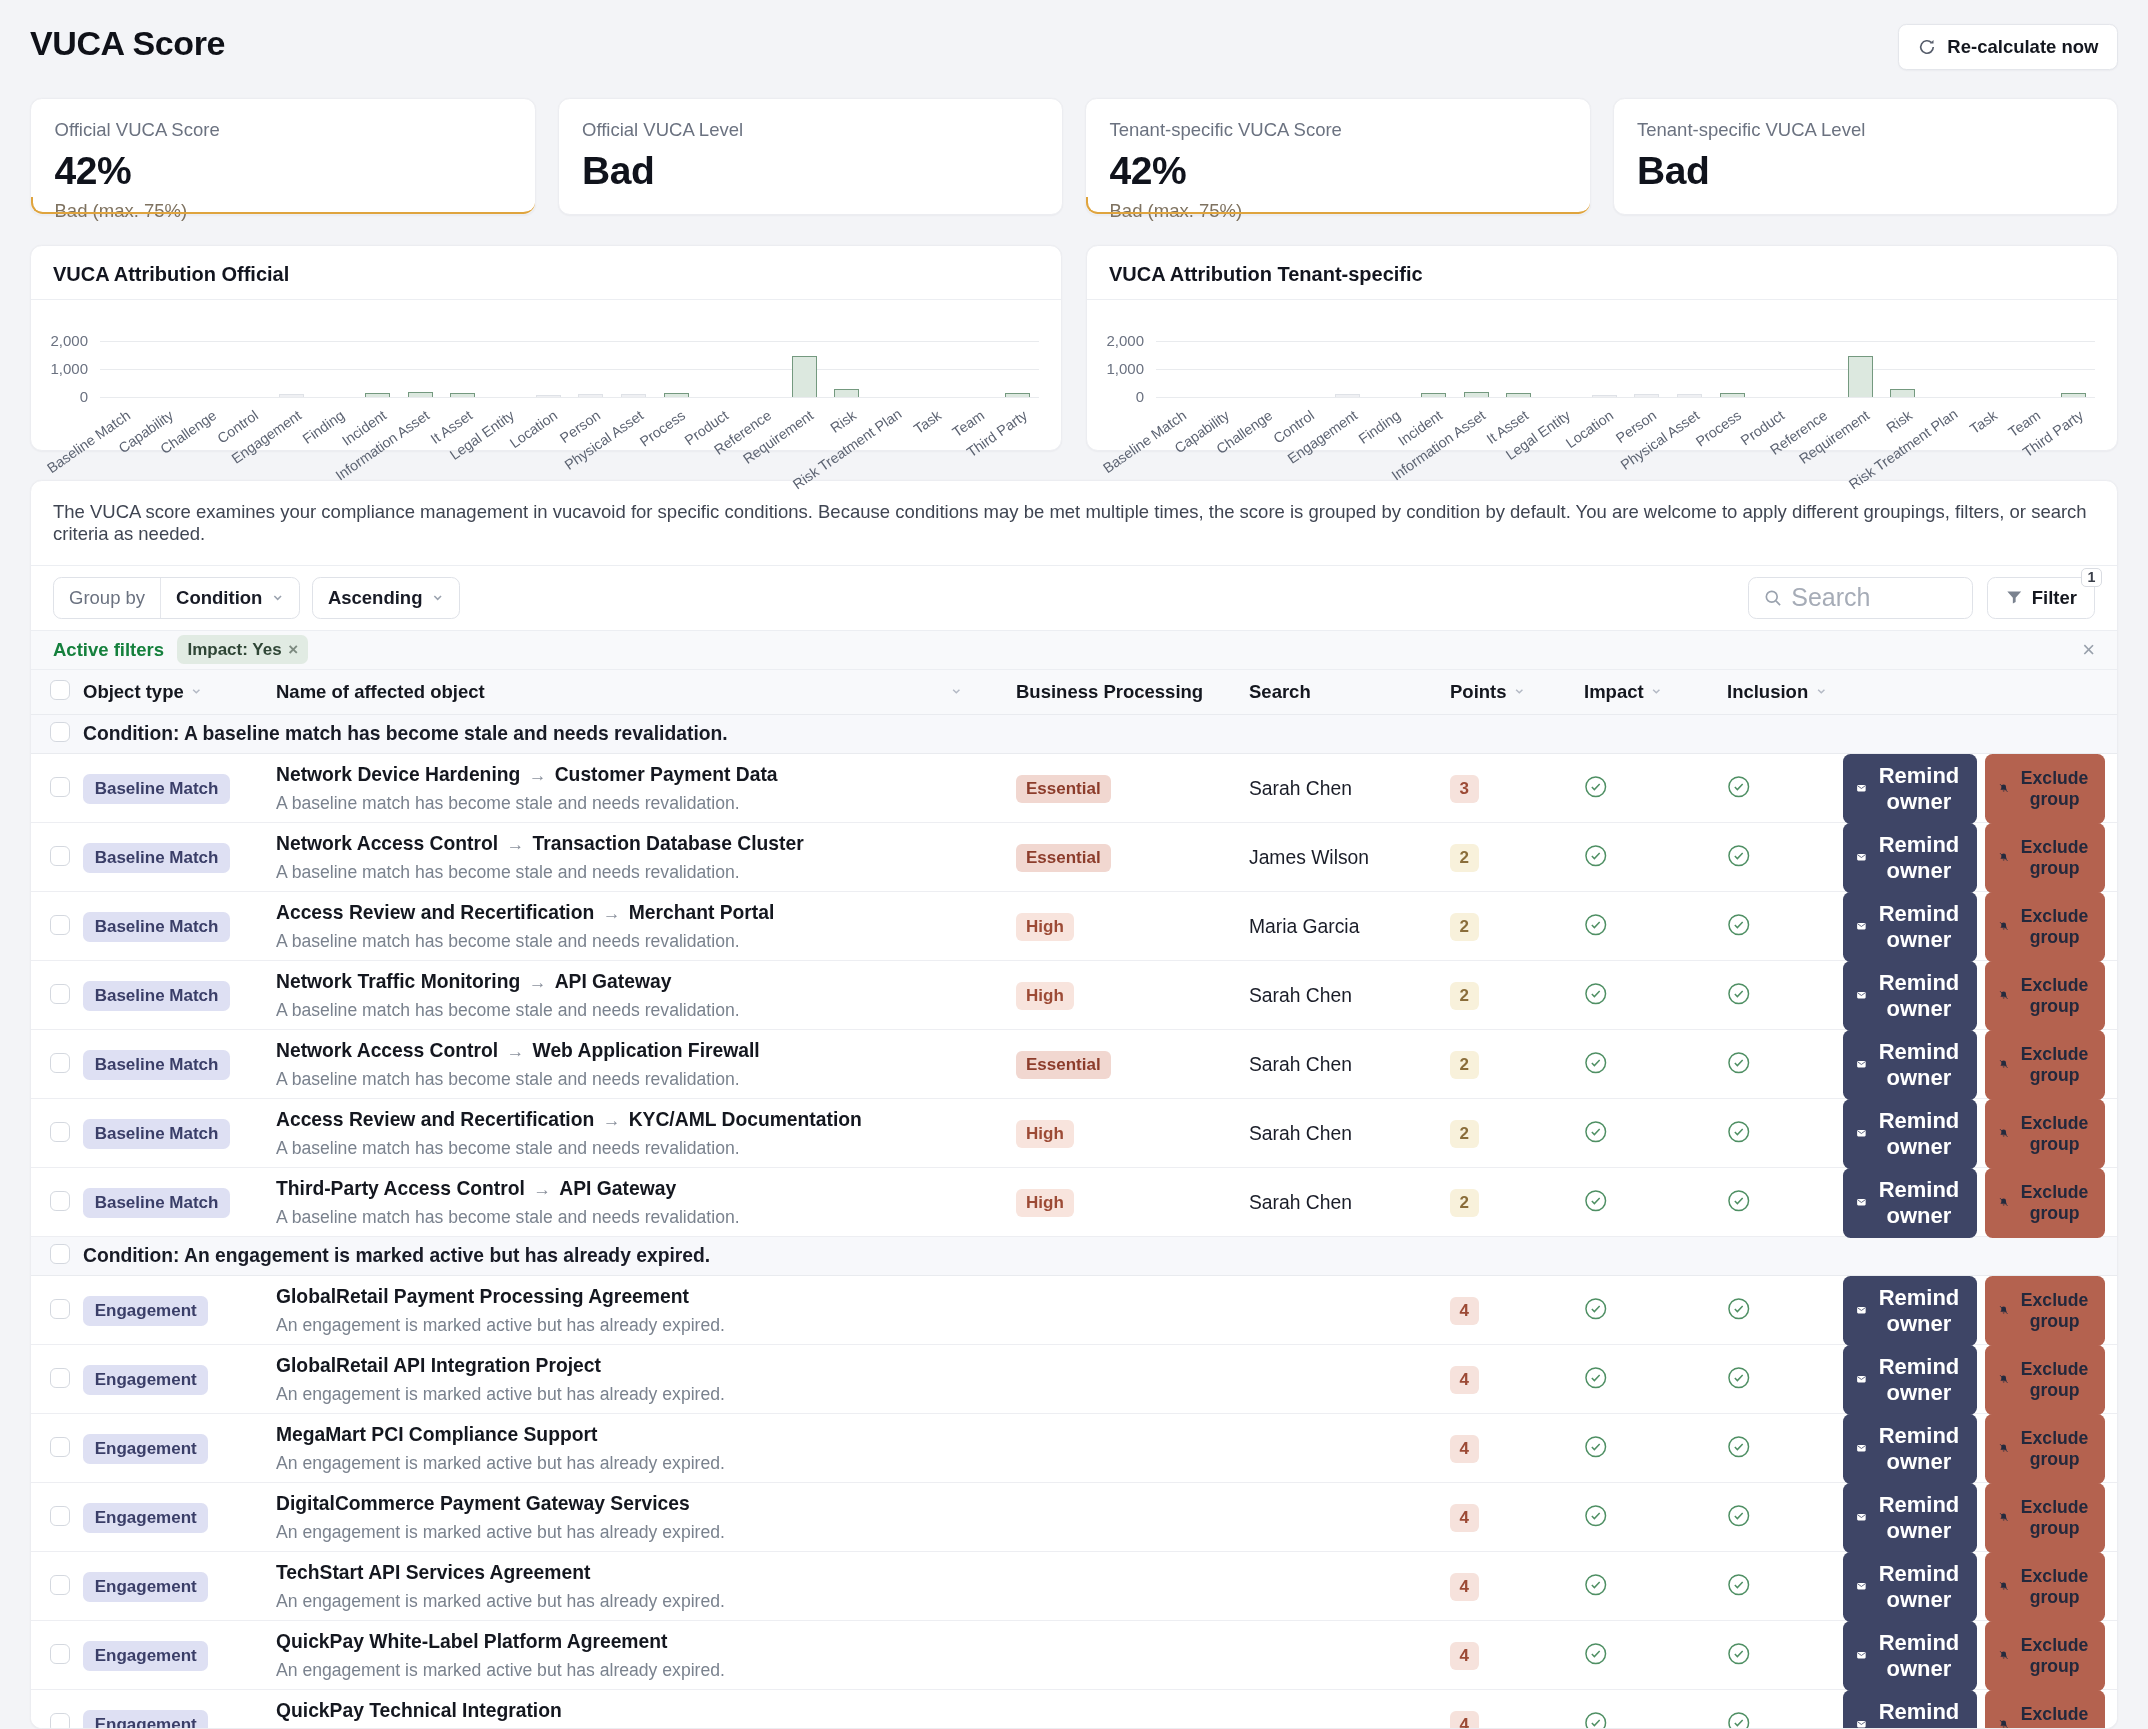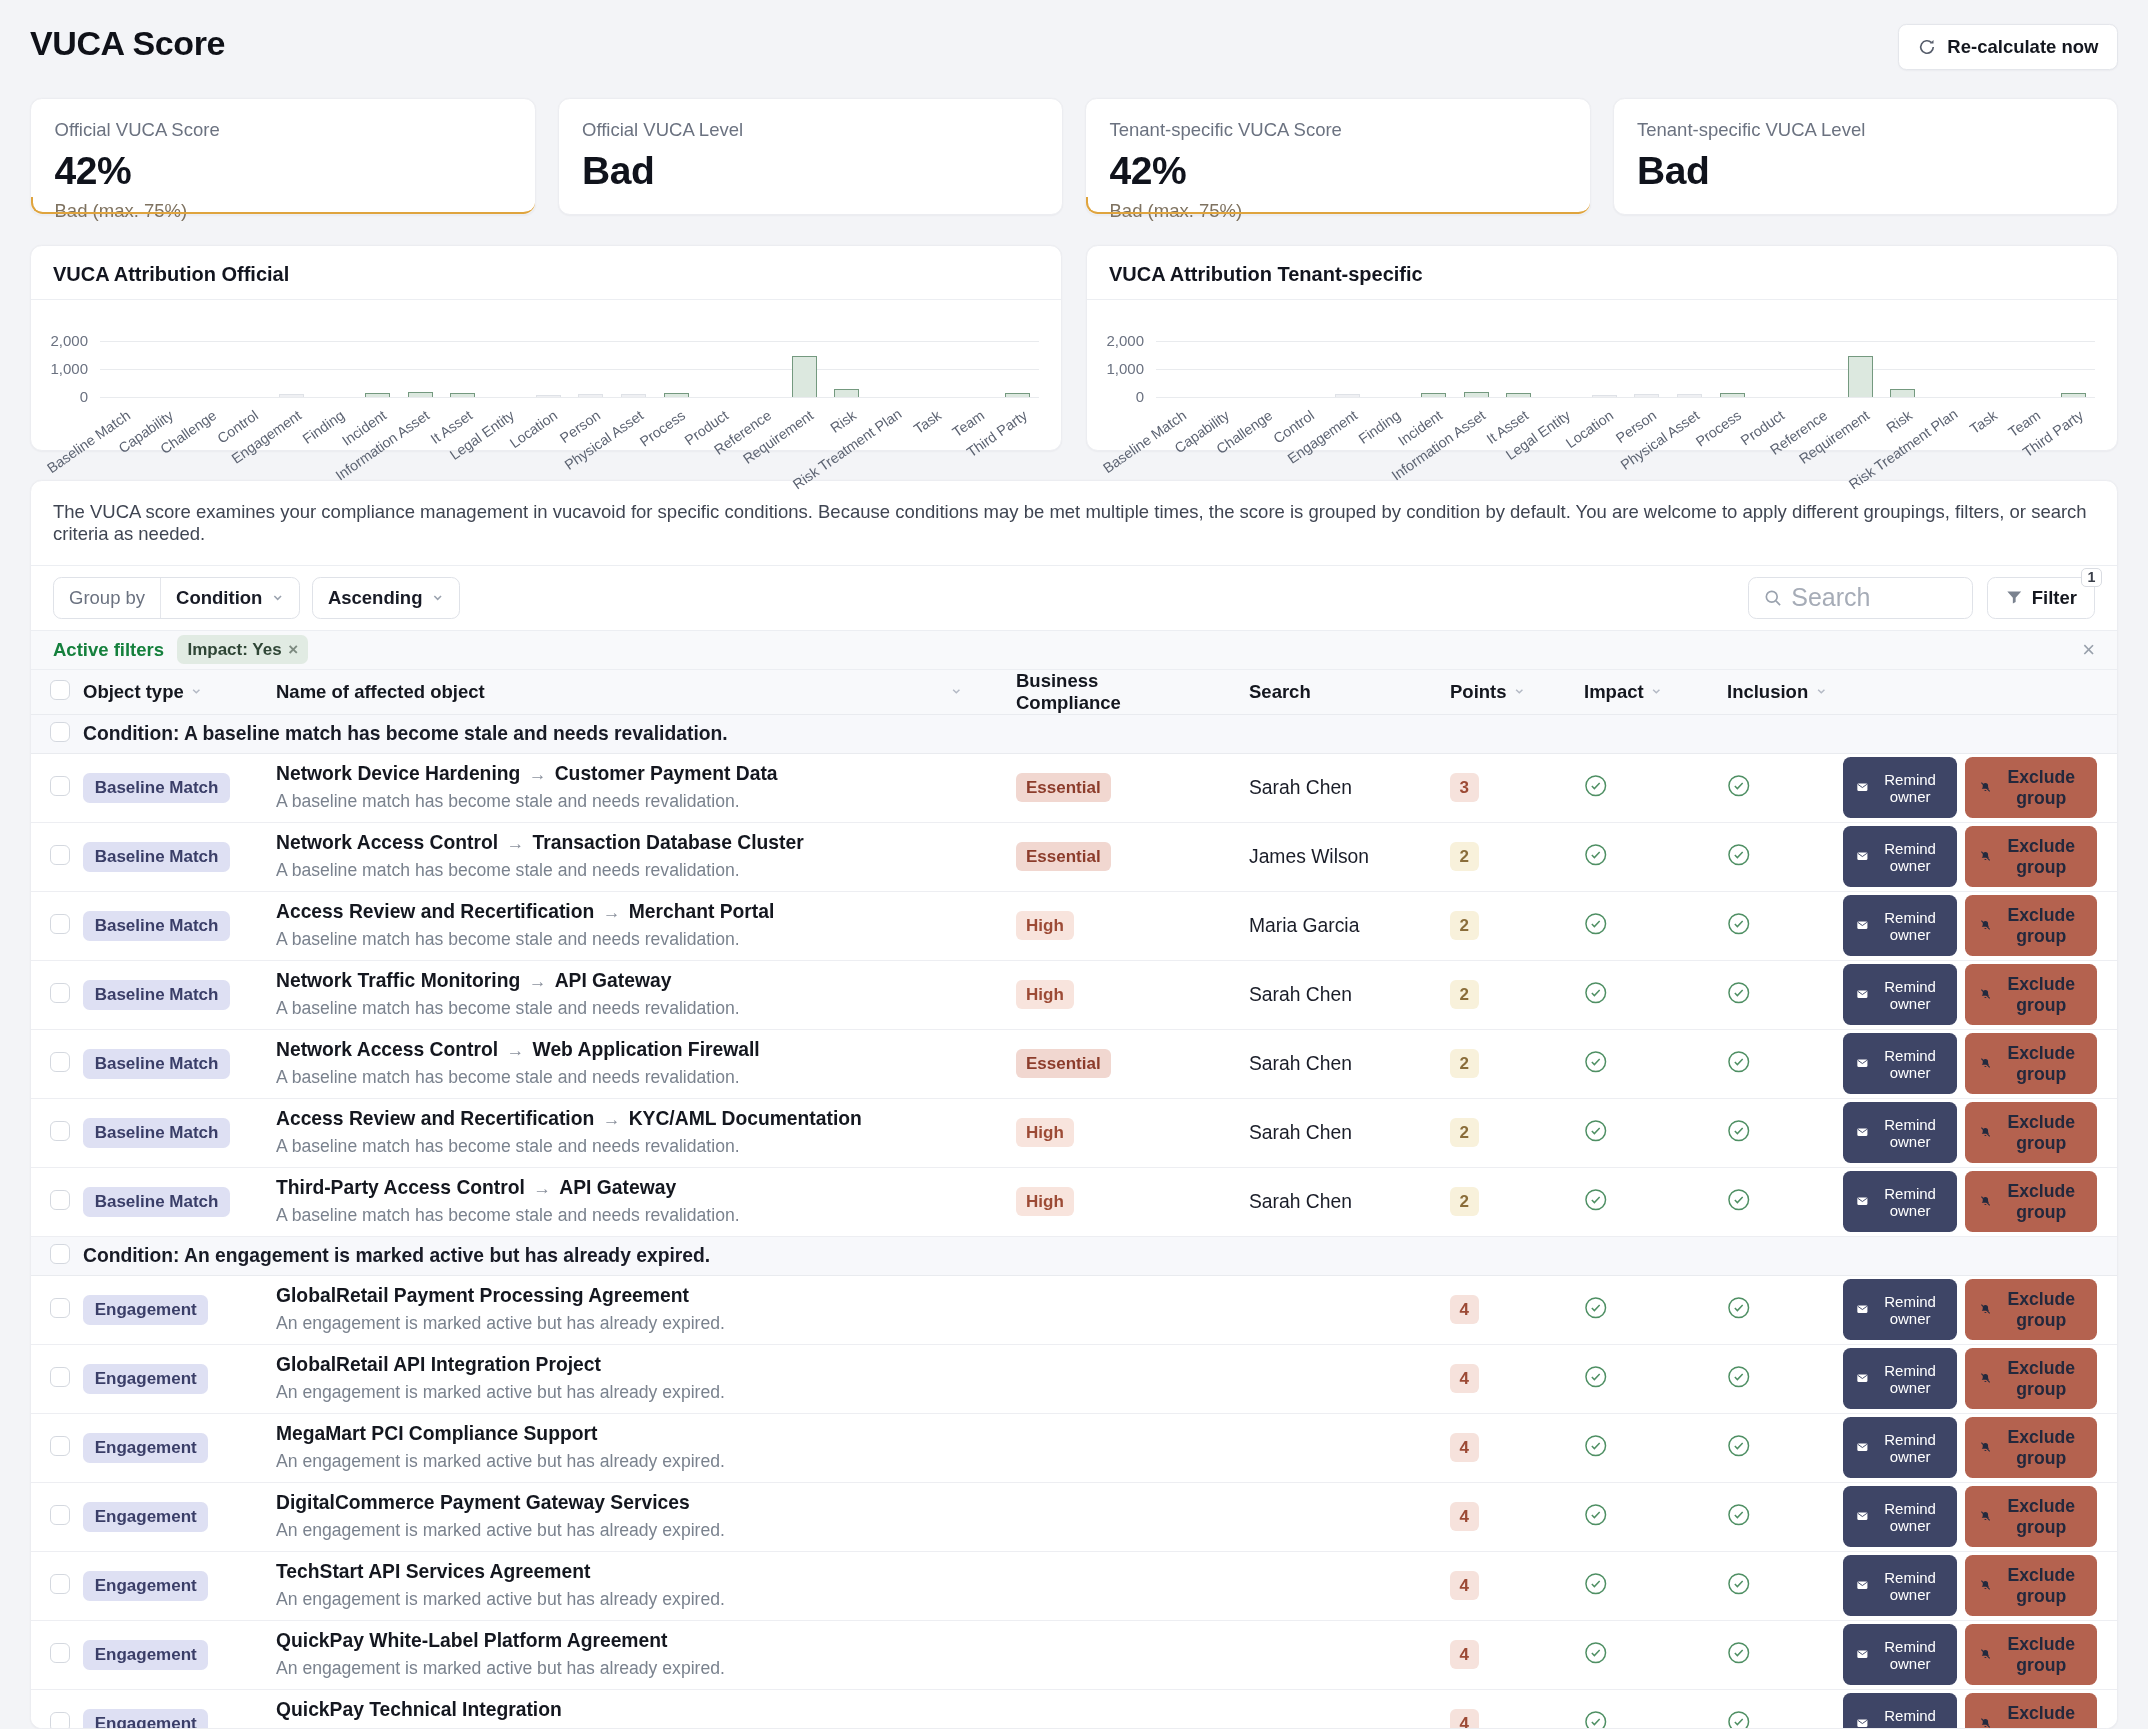--- a/index.html
+++ b/index.html
@@ -99,21 +99,21 @@
   .crit-badge { display:inline-block; font-size:17px; font-weight:600; padding:4.2px 10px; border-radius:5.9px; }
   .crit-essential { background:#f1d7d0; color:#8c3c2b; }
   .crit-high { background:#f8e4dd; color:#9c4a35; }
   .c-owner { font-size:19.3px; color:#1a1d28; }
   .points-badge { display:inline-block; min-width:28.5px; text-align:center; font-size:17px; font-weight:700;
     padding:4.2px 6.7px; border-radius:5.9px; }
   .points-warm { background:#f6e2dc; color:#9c4a35; }
   .points-cream { background:#f8f1db; color:#8a6d3a; }
   .c-actions { display:flex; justify-content:flex-end; gap:8.4px; padding-right:20px; }
   .btn-remind { display:flex; align-items:center; gap:7.6px; background:#3e4566; color:#fff;
-    border:none; border-radius:7.6px; padding:9.2px 13.4px; font-family:inherit; font-size:15px; font-weight:400; cursor:pointer; }
+    border:none; border-radius:7.6px; padding:9.2px 13.4px; font-family:inherit; font-size:22px; font-weight:700; cursor:pointer; }
   .btn-exclude { display:flex; align-items:center; gap:7.6px; background:#b4624f; color:#23283c;
     border:none; border-radius:7.6px; padding:9.2px 13.4px; font-family:inherit; font-size:17.6px; font-weight:700; cursor:pointer; }
   .sortgl { flex:0 0 auto; display:inline-flex; }
 </style>
 </head>
 <body>
 
 <div class="page">
 
   <div class="topbar">
@@ -317,21 +317,21 @@
       </div>
       <div class="th name">
         <span>Name of affected object</span>
         <span class="sortgl">
             <svg width="12.6" height="12.6" viewBox="0 0 16 16">
               <path d="M4 6l4 4 4-4" fill="none" stroke="#b3b9c4" stroke-width="1.8"></path>
             </svg>
           </span>
       </div>
       <div class="th pad">
-          <span>Business Compliance</span>
+          <span>Business Processing</span>
         </div>
       <div class="th pad">
           <span>Search</span>
         </div>
       <div class="th pad">
         <span>Points</span>
         <span class="sortgl">
             <svg width="12.6" height="12.6" viewBox="0 0 16 16">
               <path d="M4 6l4 4 4-4" fill="none" stroke="#b3b9c4" stroke-width="1.8"></path>
             </svg>

